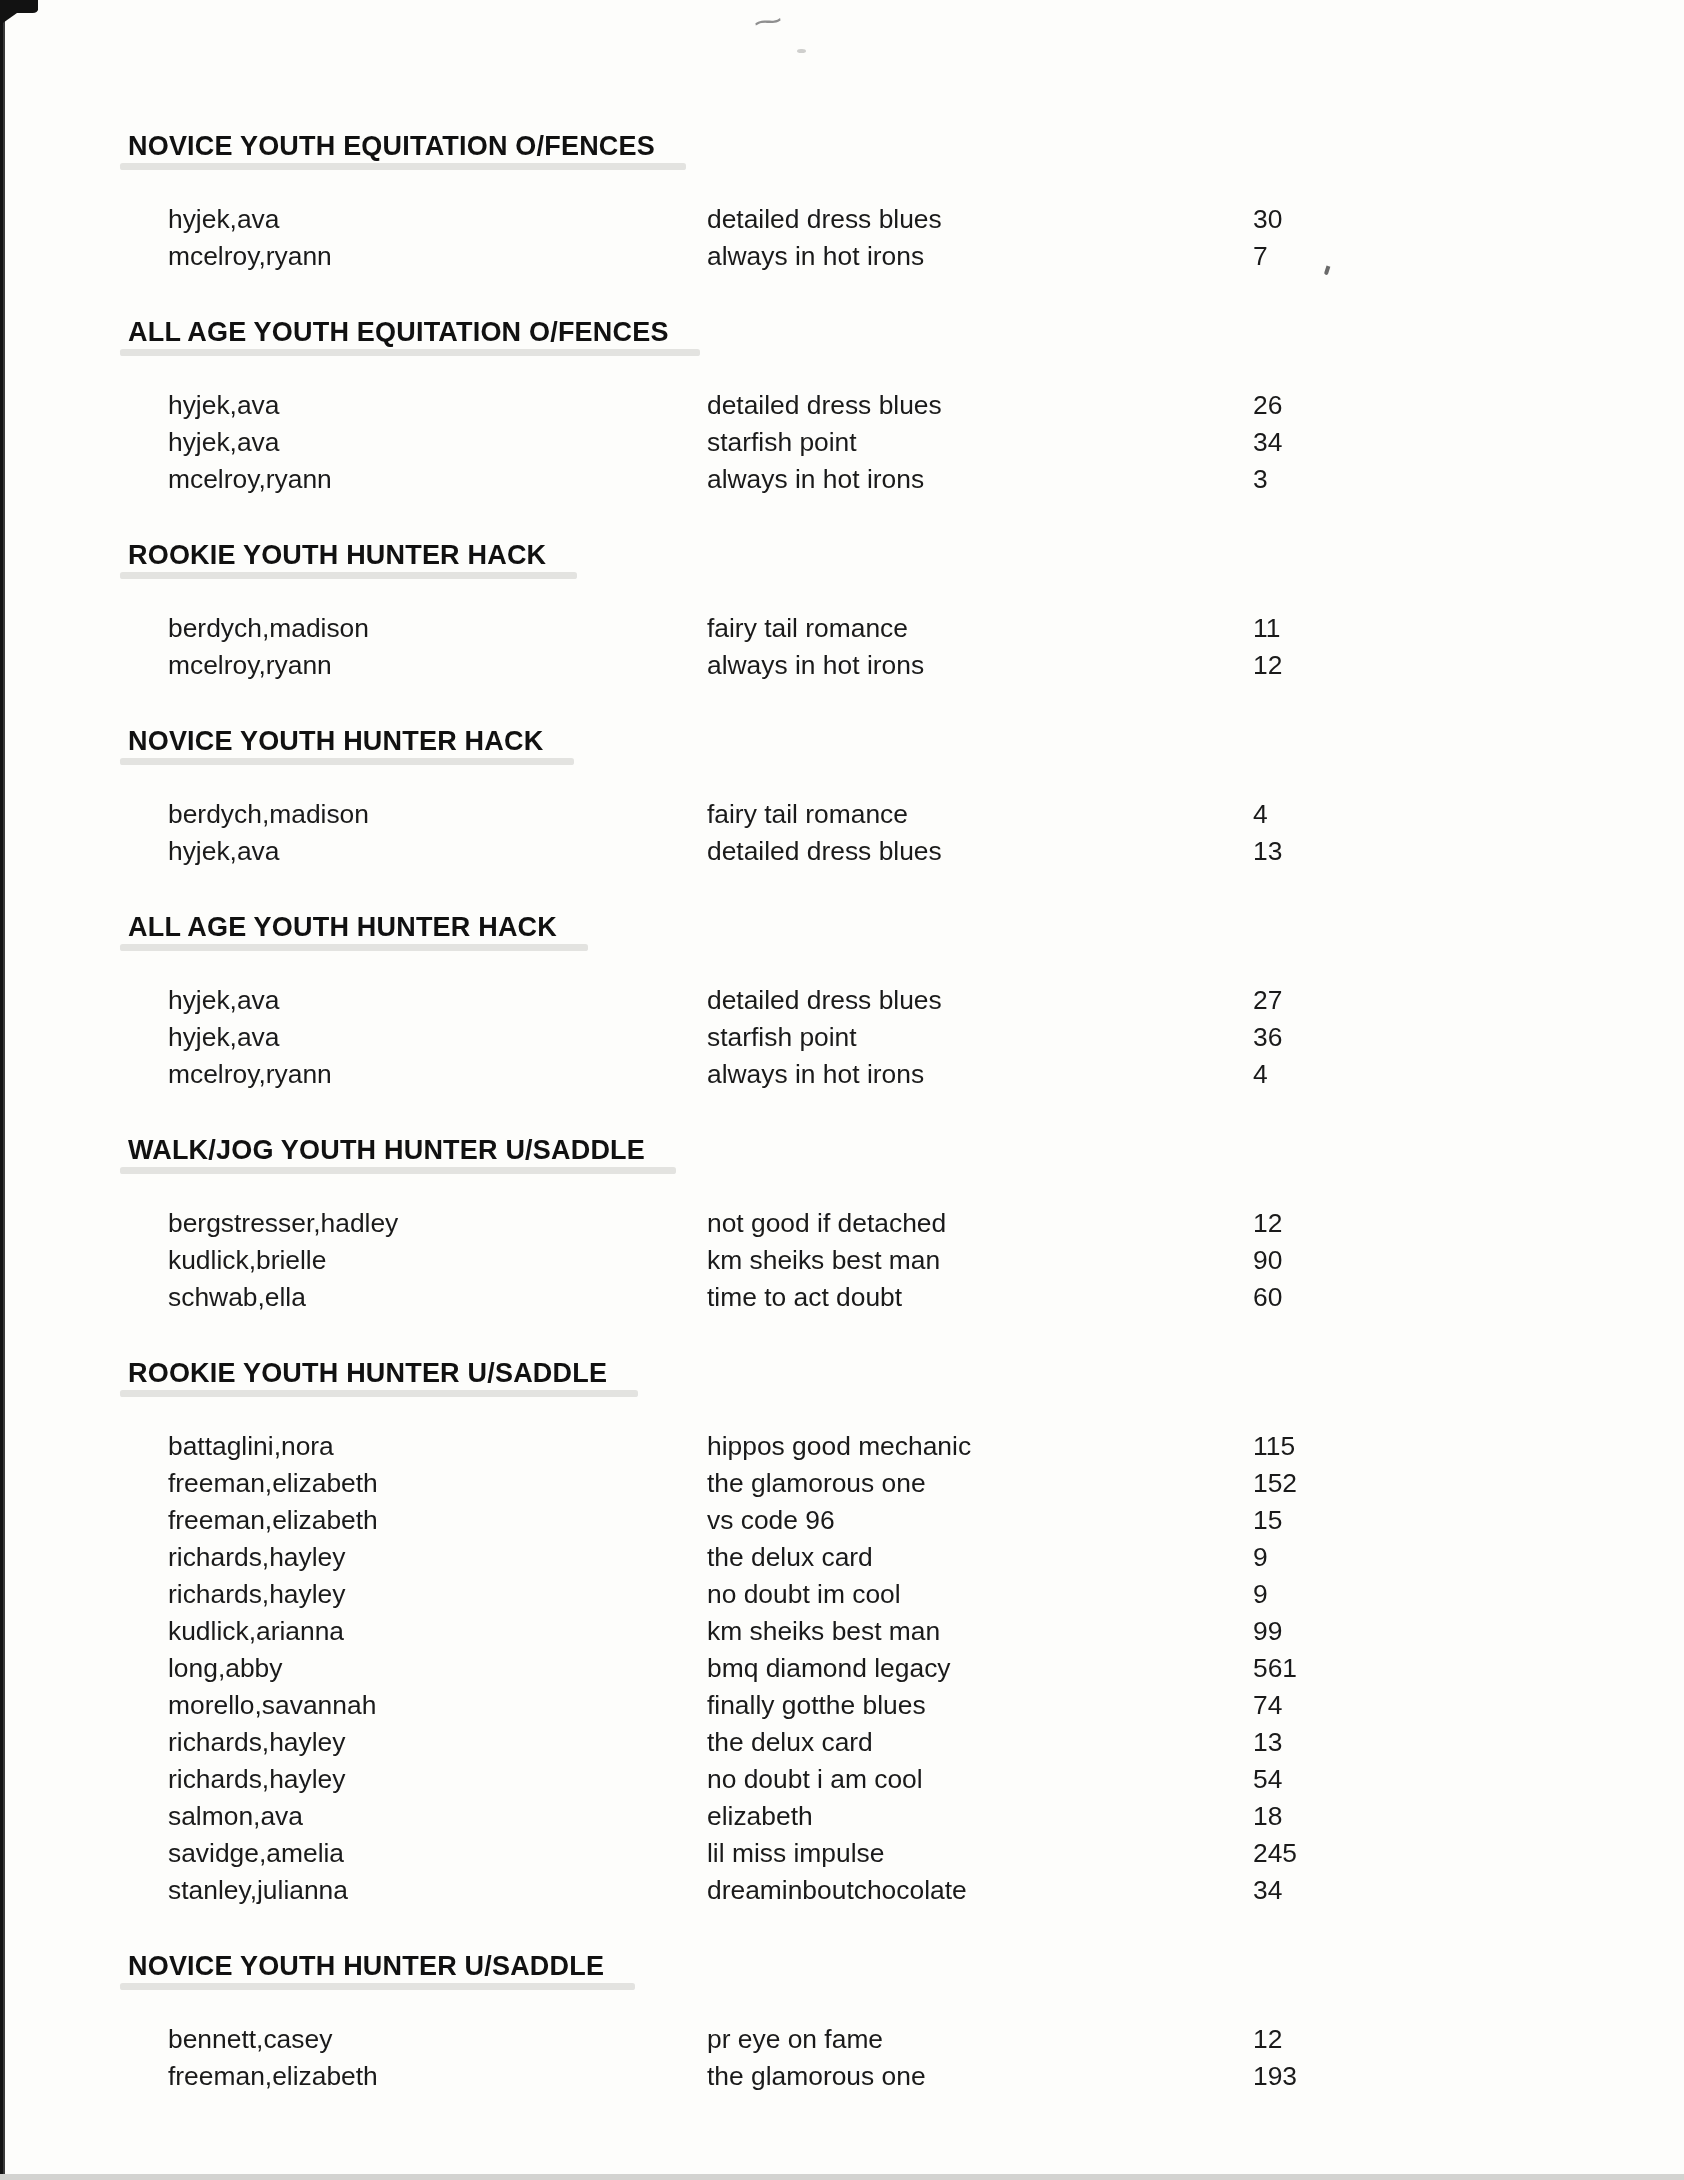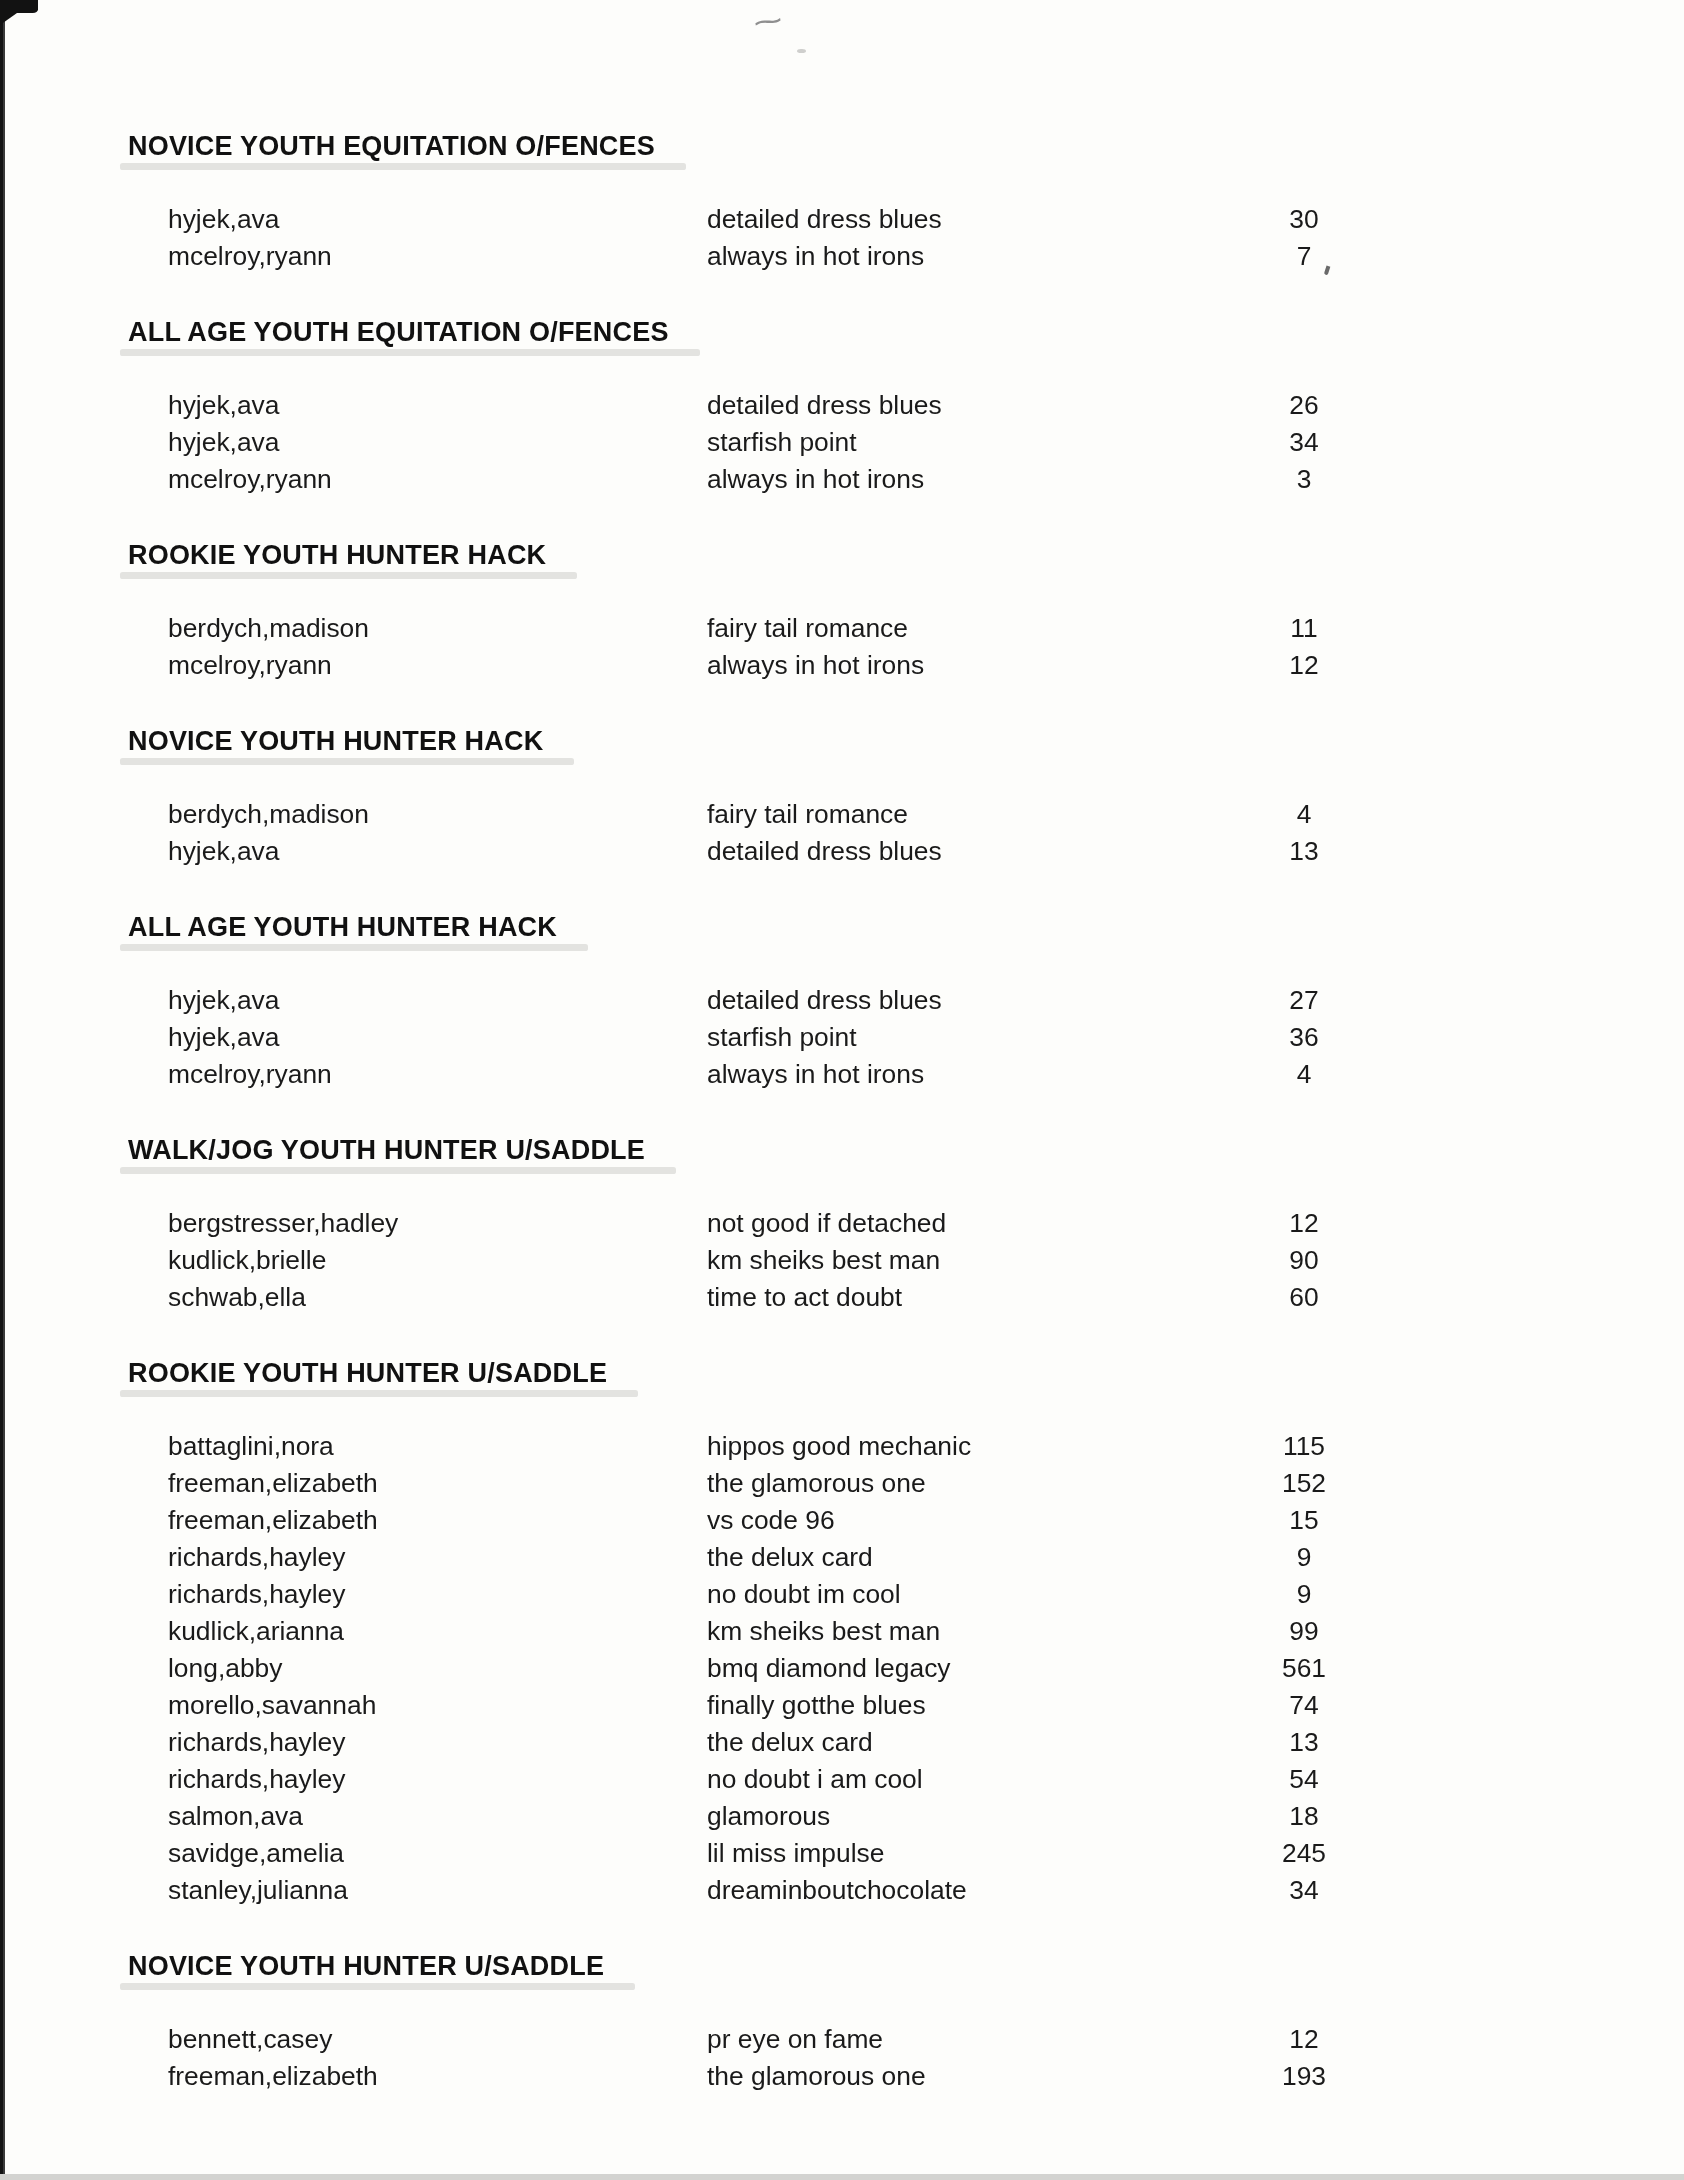--- a/index.html
+++ b/index.html
@@ -99,21 +99,21 @@
   }
   .row {
     display: grid;
     grid-template-columns: 539px 1fr 102px;
     height: 37px;
     line-height: 37px;
     font-size: 26.4px;
     white-space: nowrap;
     margin-left: 40px;
   }
-  .row .num { text-align: center; }
+  .row .num { text-align: left; }
 </style>
 </head>
 <body>
 
 <div class="page">
 
   <div class="scan-left-edge"></div>
   <div class="scan-corner-block"></div>
   <div class="scan-corner-wedge"></div>
   <div class="scan-squiggle">~</div>
@@ -335,21 +335,21 @@
     </div>
 
     <div class="row">
       <span class="rider">richards,hayley</span>
       <span class="horse">no doubt i am cool</span>
       <span class="num">54</span>
     </div>
 
     <div class="row">
       <span class="rider">salmon,ava</span>
-      <span class="horse">glamorous</span>
+      <span class="horse">elizabeth</span>
       <span class="num">18</span>
     </div>
 
     <div class="row">
       <span class="rider">savidge,amelia</span>
       <span class="horse">lil miss impulse</span>
       <span class="num">245</span>
     </div>
 
     <div class="row">

